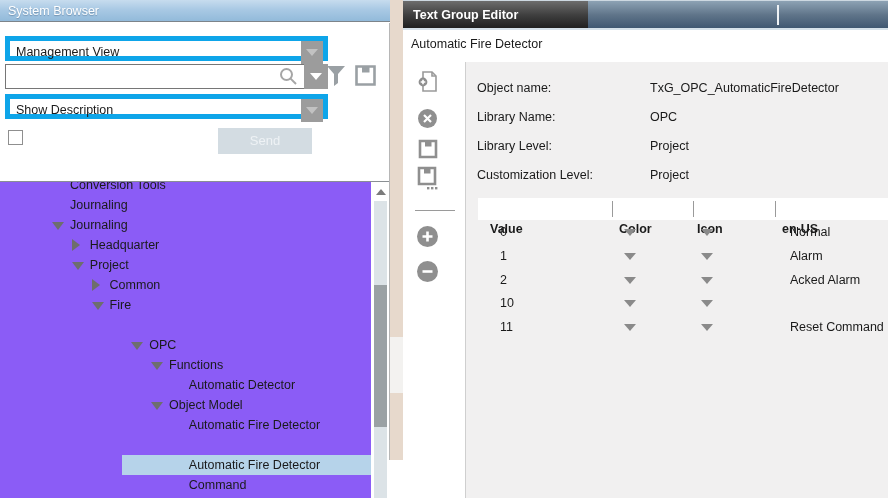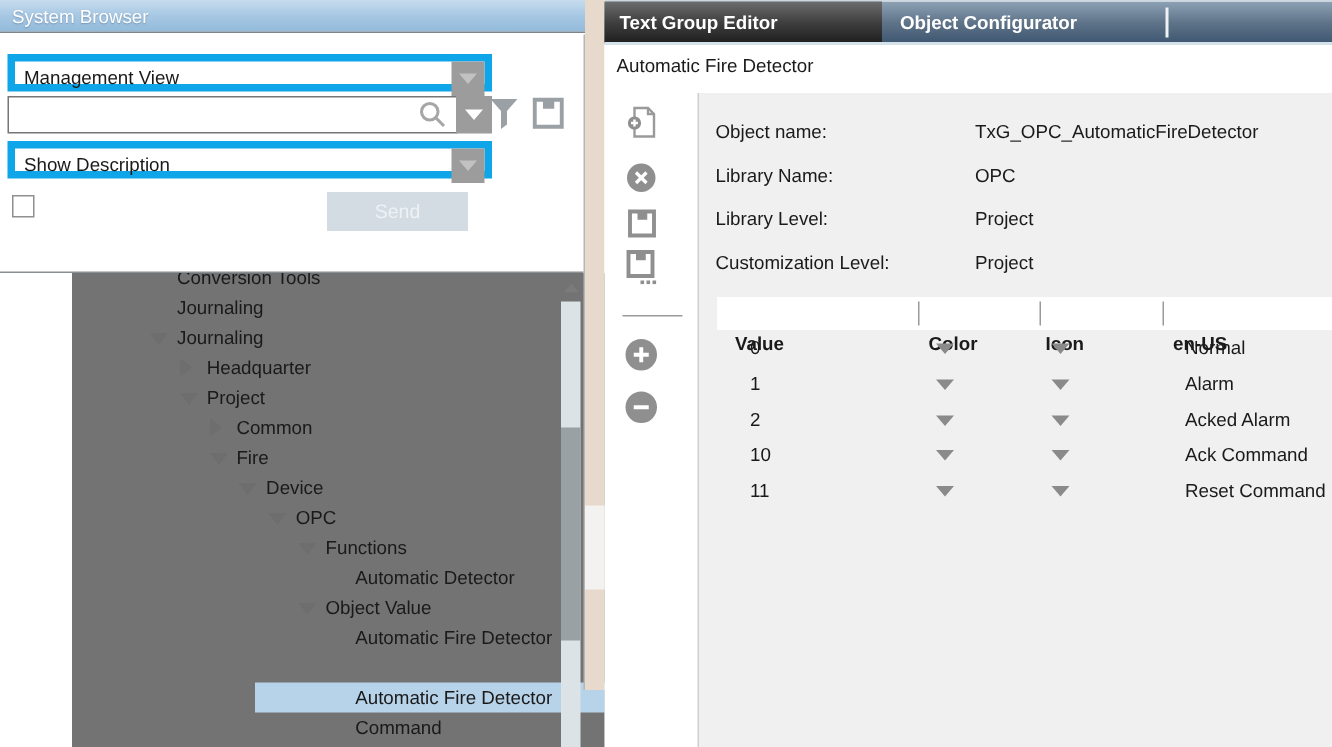--- a/index.html
+++ b/index.html
@@ -32,21 +32,21 @@
   .filter-icon { position:absolute; left:326px; top:65px; }
   .saveL-icon { position:absolute; left:354px; top:64px; }
 
   .checkbox { position:absolute; left:8px; top:130px; width:15px; height:15px; background:#fff; border:1px solid #8f8f8f; }
   .manual-label { position:absolute; left:31px; top:124px; line-height:24px; }
   .send-btn { position:absolute; left:218px; top:128px; width:94px; height:26px; background:#d3dce2;
       color:#eef2f5; text-align:center; line-height:26px; font-size:13px; }
 
   .top-separator { position:absolute; left:0; top:181px; width:389px; height:1px; background:#8a8f93; }
 
-  .tree { position:absolute; left:0; top:182px; width:371px; height:316px; overflow:hidden; background:#737373;margin-left:48px; }
+  .tree { position:absolute; left:0; top:182px; width:371px; height:316px; overflow:hidden; background:#8b5cf6; }
   .tree-row { position:absolute; left:0; width:100%; height:20px; line-height:20px; }
   .tree-label { position:absolute; top:0; white-space:nowrap; }
   .tree-hl { position:absolute; left:122px; top:0; width:249px; height:20px; background:#b6d3ea; }
   .tri-tree-down { position:absolute; top:7px; width:0; height:0;
       border-left:6px solid transparent; border-right:6px solid transparent; border-top:8px solid #6e6e6e; }
   .tri-tree-right { position:absolute; top:4px; width:0; height:0;
       border-top:6px solid transparent; border-bottom:6px solid transparent; border-left:8px solid #6e6e6e; }
 
   .scroll-up { position:absolute; left:376px; top:189px; width:0; height:0;
       border-left:5px solid transparent; border-right:5px solid transparent; border-bottom:6px solid #7b7b7b; }
@@ -170,38 +170,34 @@
           <span class="tree-label" style="left: 89.8px;">Project</span>
         </div>
         <div class="tree-row" style="top: 93px;">
           <span class="tri-tree-right" style="left: 91.6px;"></span>
           <span class="tree-label" style="left: 109.6px; text-align: center;">Common</span>
         </div>
         <div class="tree-row" style="top: 113px;">
           <span class="tri-tree-down" style="left: 91.6px;"></span>
           <span class="tree-label" style="left: 109.6px;">Fire</span>
         </div>
-        <div class="tree-row" style="top: 133px;">
-          <span class="tri-tree-down" style="left: 111.4px;"></span>
-          <span class="tree-label" style="left: 129.4px;">Device</span>
-        </div>
         <div class="tree-row" style="top: 153px;">
           <span class="tri-tree-down" style="left: 131.2px;"></span>
           <span class="tree-label" style="left: 149.2px;">OPC</span>
         </div>
         <div class="tree-row" style="top: 173px;">
           <span class="tri-tree-down" style="left: 151px;"></span>
           <span class="tree-label" style="left: 169px;">Functions</span>
         </div>
         <div class="tree-row" style="top: 193px;">
           <span class="tree-label" style="left: 188.8px;">Automatic Detector</span>
         </div>
         <div class="tree-row" style="top: 213px;">
           <span class="tri-tree-down" style="left: 151px;"></span>
-          <span class="tree-label" style="left: 169px;">Object Value</span>
+          <span class="tree-label" style="left: 169px;">Object Model</span>
         </div>
         <div class="tree-row" style="top: 233px;">
           <span class="tree-label" style="left: 188.8px;">Automatic Fire Detector</span>
         </div>
         <div class="tree-row" style="top: 273px;">
           <span class="tree-hl"></span>
           <span class="tree-label" style="left: 188.8px;">Automatic Fire Detector</span>
         </div>
         <div class="tree-row" style="top: 293px;">
           <span class="tree-label" style="left: 188.8px;">Command</span>
@@ -217,23 +213,20 @@
 
   <div class="splitter">
     <div class="splitter-grip"></div>
   </div>
   <div class="splitter-bottom-line"></div>
 
   <div class="right-panel">
     <div class="tab-bar">
       <div class="tab-active">
         <span>Text Group Editor</span>
-      </div>
-      <div class="tab-inactive">
-        <span>Object Configurator</span>
       </div>
       <div class="tab-separator"></div>
     </div>
     <div class="tab-underline"></div>
 
     <div class="subtitle">Automatic Fire Detector</div>
 
     <div class="form-bg"></div>
     <div class="toolbar-sep"></div>
 
@@ -321,21 +314,20 @@
         <div class="t-row" style="top: 47.6px;">
           <span class="t-value">2</span>
           <span class="tri-cell tri-color"></span>
           <span class="tri-cell tri-icon"></span>
           <span class="t-text">Acked Alarm</span>
         </div>
         <div class="t-row" style="top: 71.4px;">
           <span class="t-value">10</span>
           <span class="tri-cell tri-color"></span>
           <span class="tri-cell tri-icon"></span>
-          <span class="t-text">Ack Command</span>
         </div>
         <div class="t-row" style="top: 95.2px;">
           <span class="t-value">11</span>
           <span class="tri-cell tri-color"></span>
           <span class="tri-cell tri-icon"></span>
           <span class="t-text">Reset Command</span>
         </div>
       </div>
   </div>
 

